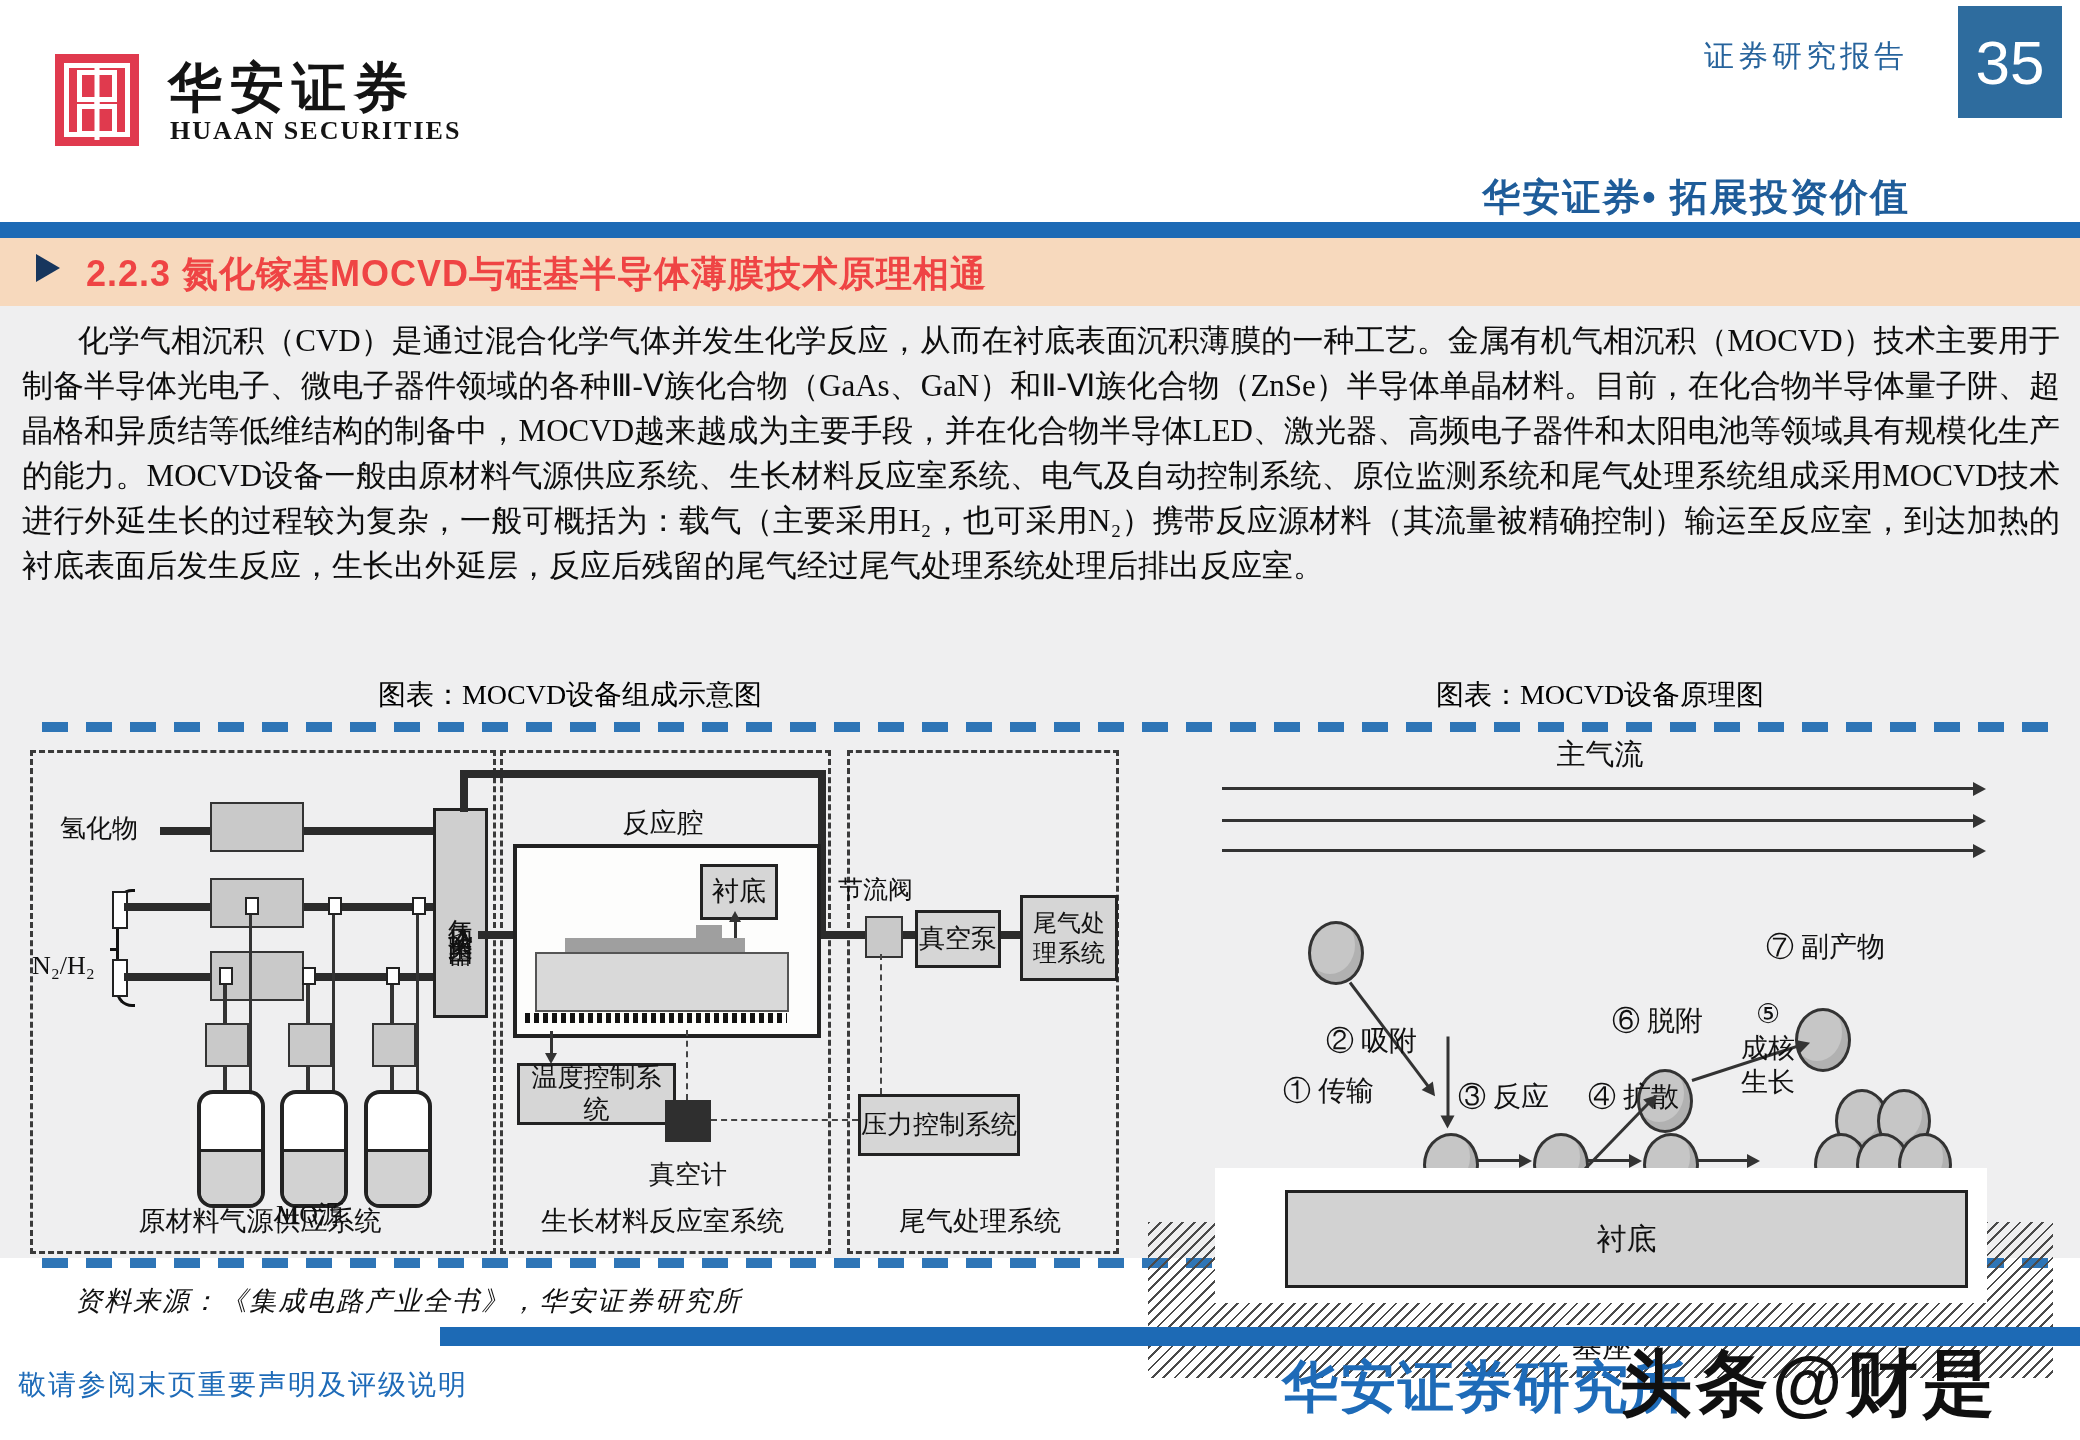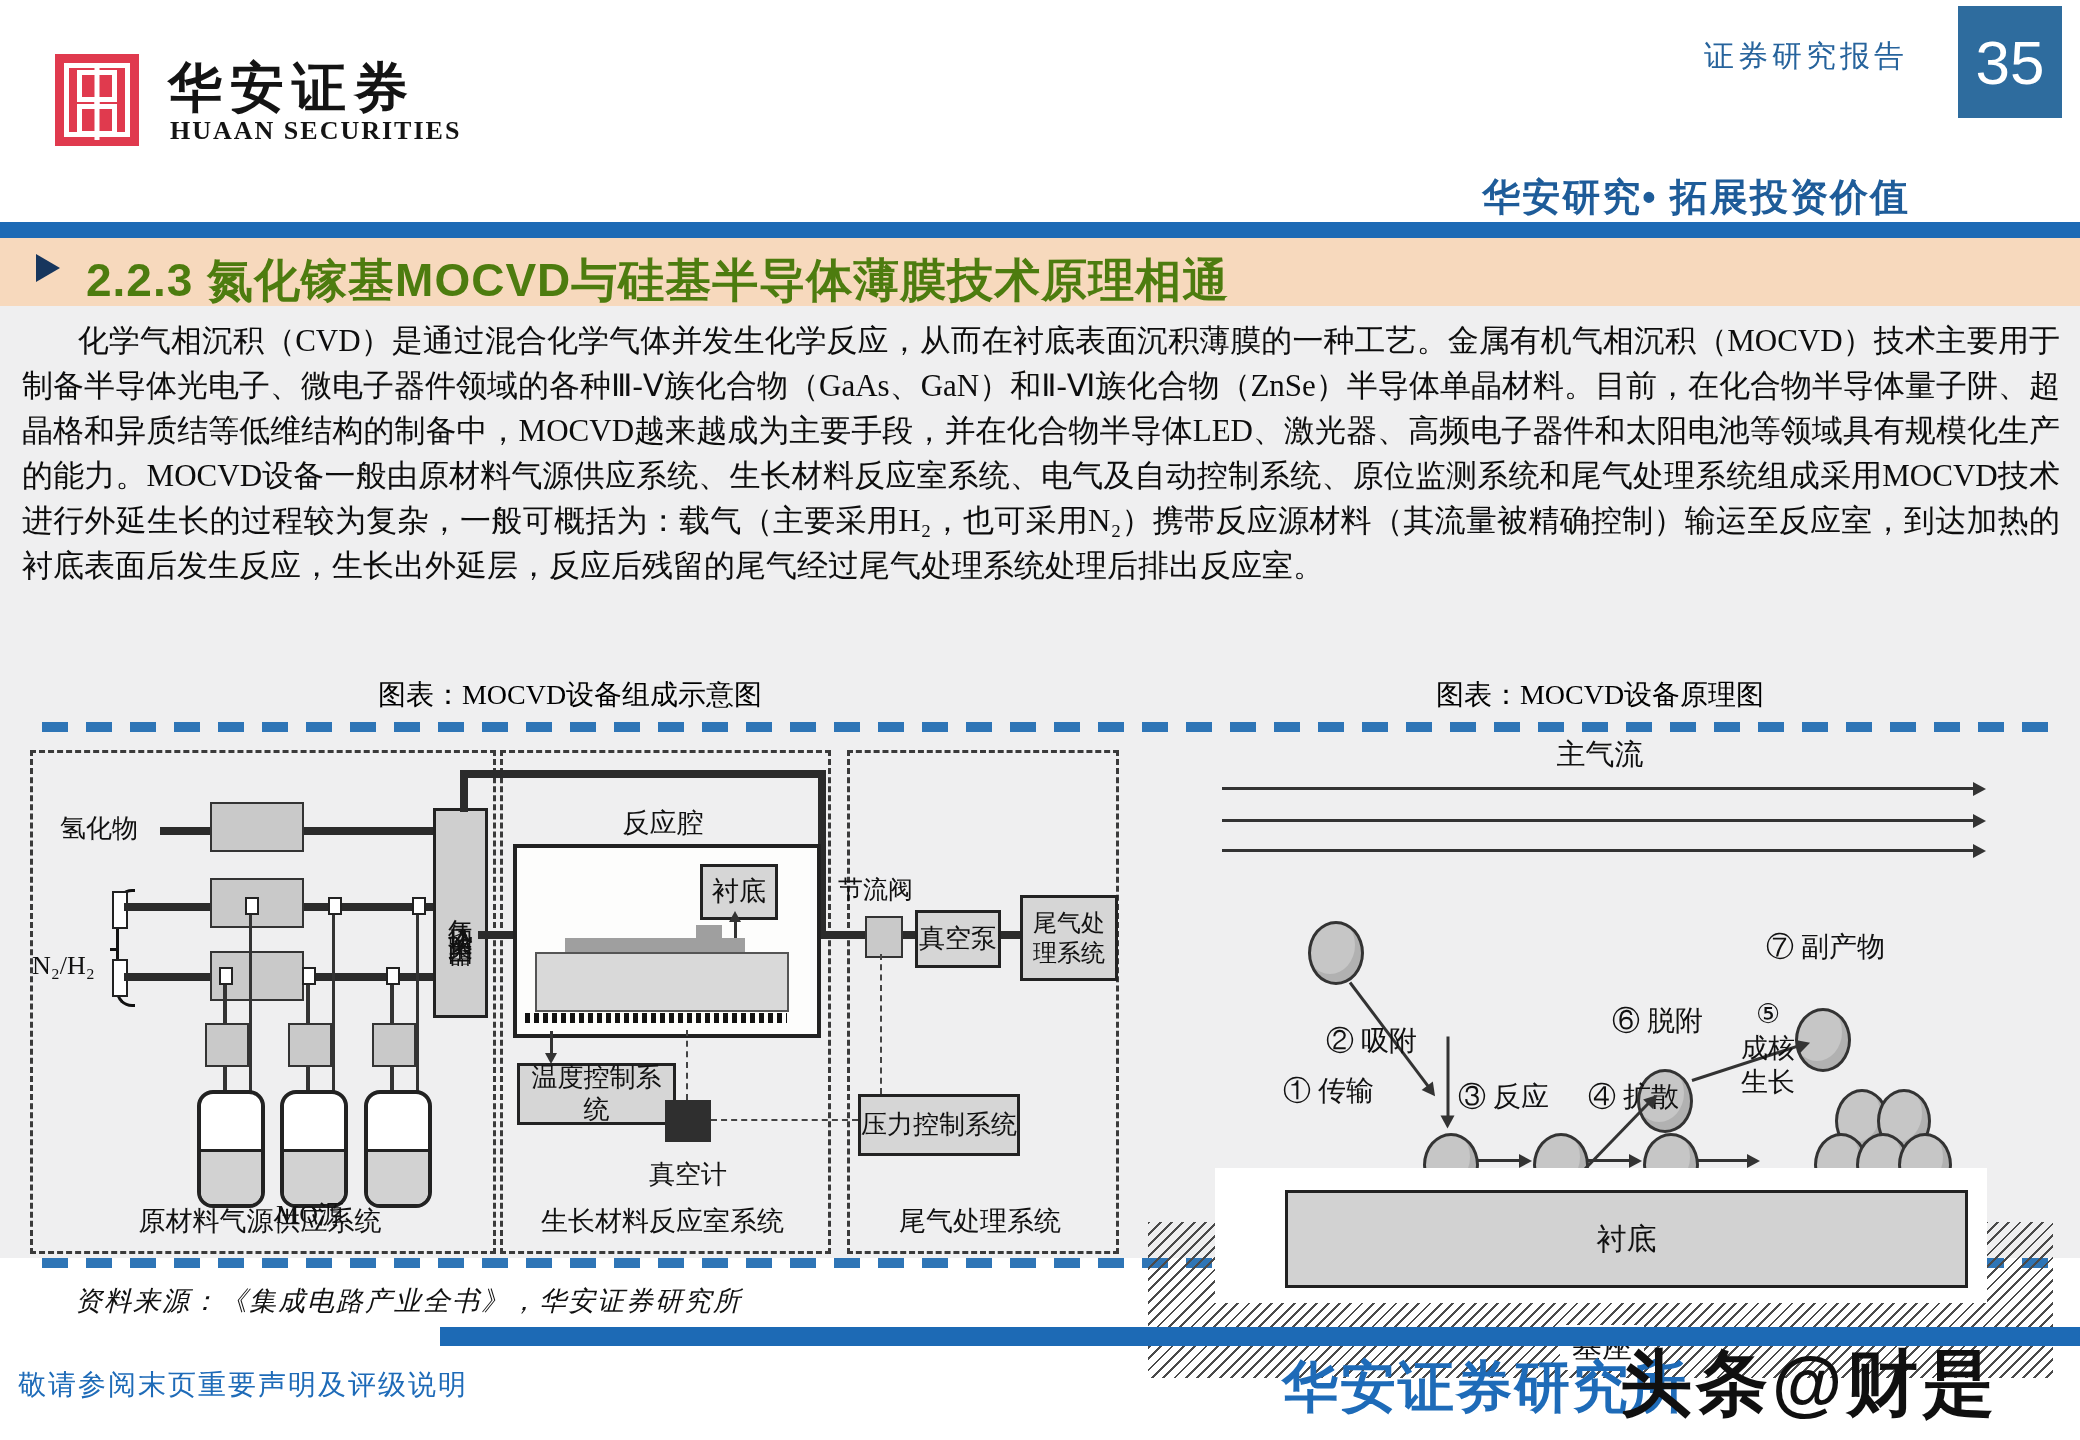--- a/index.html
+++ b/index.html
@@ -12,21 +12,21 @@
   .zh::before{content:"";position:absolute;left:50%;top:-9px;bottom:-9px;width:5px;background:#fff;transform:translateX(-50%);}
   .logo-cn{position:absolute;left:168px;top:52px;font-size:54px;font-weight:bold;color:#141414;font-family:"DejaVu Serif",serif;letter-spacing:8px;}
   .logo-en{position:absolute;left:170px;top:116px;font-size:26px;color:#141414;font-family:"Liberation Serif",serif;letter-spacing:2px;font-weight:600;}
   .report-type{position:absolute;right:172px;top:36px;font-size:30px;color:#26639c;letter-spacing:4px;}
   .pagebox{position:absolute;left:1958px;top:6px;width:104px;height:112px;background:#2e6c9e;color:#fff;font-size:62px;font-weight:normal;display:flex;align-items:center;justify-content:center;}
   .slogan{position:absolute;right:170px;top:172px;font-size:38px;font-weight:bold;color:#1e5c99;letter-spacing:2px;}
   .topbar{position:absolute;left:0;top:222px;width:2080px;height:16px;background:#1d6ab5;}
   
   .band{position:absolute;left:0;top:238px;width:2080px;height:68px;background:#f7d9bd;}
   .sec-arrow{position:absolute;left:36px;top:254px;width:0;height:0;border-left:24px solid #17365d;border-top:14px solid transparent;border-bottom:14px solid transparent;}
-  .sec-title{position:absolute;left:86px;top:250px;font-size:46px;font-weight:bold;color:#4d7c0f;letter-spacing:1px;}
+  .sec-title{position:absolute;left:86px;top:250px;font-size:36px;font-weight:bold;color:#ef4444;letter-spacing:1px;}
   
   .grayband{position:absolute;left:0;top:306px;width:2080px;height:952px;background:#efeff0;}
   .bodytext{position:absolute;left:22px;top:318px;width:2038px;font-size:31px;line-height:45px;color:#0d0d0d;text-align:justify;text-indent:1.8em;font-family:"Liberation Serif",serif;}
   .figcap{position:absolute;font-size:28px;color:#000;text-align:center;font-family:"Liberation Serif",serif;}
   .dash-blue{position:absolute;left:42px;width:2012px;height:10px;background:repeating-linear-gradient(90deg,#2e75b6 0 26px,transparent 26px 44px);}
   
   .fig{position:absolute;}
   .pipe{position:absolute;background:#2b2b2b;}
   .thin{position:absolute;background:#333;}
   .dashedbox{position:absolute;border:3px dashed #3a3a3a;}
@@ -62,21 +62,21 @@
 
   <div class="logo-mark">
     <div class="logo-frame"></div>
     <div class="zh" style="top:16px;"></div>
     <div class="zh" style="top:50px;"></div>
   </div>
   <div class="logo-cn">华安证券</div>
   <div class="logo-en">HUAAN SECURITIES</div>
   <div class="report-type">证券研究报告</div>
   <div class="pagebox">35</div>
-  <div class="slogan">华安研究• 拓展投资价值</div>
+  <div class="slogan">华安证券• 拓展投资价值</div>
   <div class="topbar"></div>
 
   <div class="band"></div>
   <div class="sec-arrow"></div>
   <div class="sec-title">2.2.3 氮化镓基MOCVD与硅基半导体薄膜技术原理相通</div>
 
   <div class="grayband"></div>
   <div class="bodytext">化学气相沉积（CVD）是通过混合化学气体并发生化学反应，从而在衬底表面沉积薄膜的一种工艺。金属有机气相沉积（MOCVD）技术主要用于制备半导体光电子、微电子器件领域的各种Ⅲ-Ⅴ族化合物（GaAs、GaN）和Ⅱ-Ⅵ族化合物（ZnSe）半导体单晶材料。目前，在化合物半导体量子阱、超晶格和异质结等低维结构的制备中，MOCVD越来越成为主要手段，并在化合物半导体LED、激光器、高频电子器件和太阳电池等领域具有规模化生产的能力。MOCVD设备一般由原材料气源供应系统、生长材料反应室系统、电气及自动控制系统、原位监测系统和尾气处理系统组成采用MOCVD技术进行外延生长的过程较为复杂，一般可概括为：载气（主要采用H₂，也可采用N₂）携带反应源材料（其流量被精确控制）输运至反应室，到达加热的衬底表面后发生反应，生长出外延层，反应后残留的尾气经过尾气处理系统处理后排出反应室。</div>
 
   <div class="figcap" style="left:20px;top:676px;width:1100px;">图表：MOCVD设备组成示意图</div>

